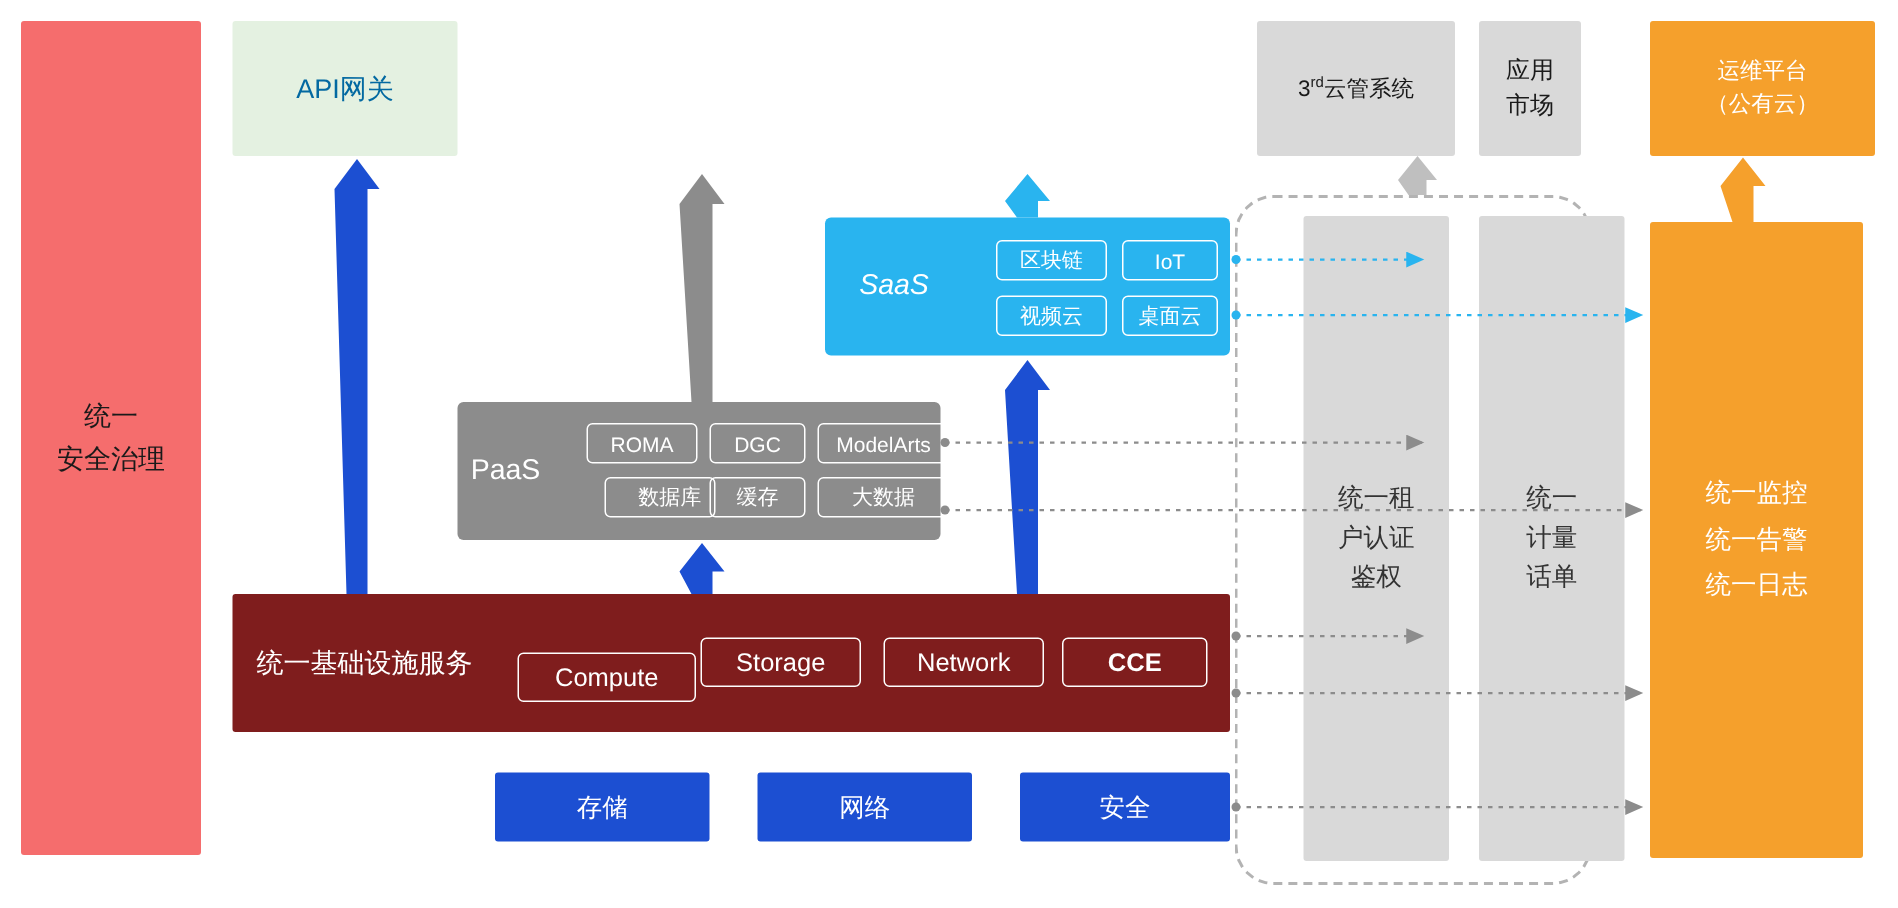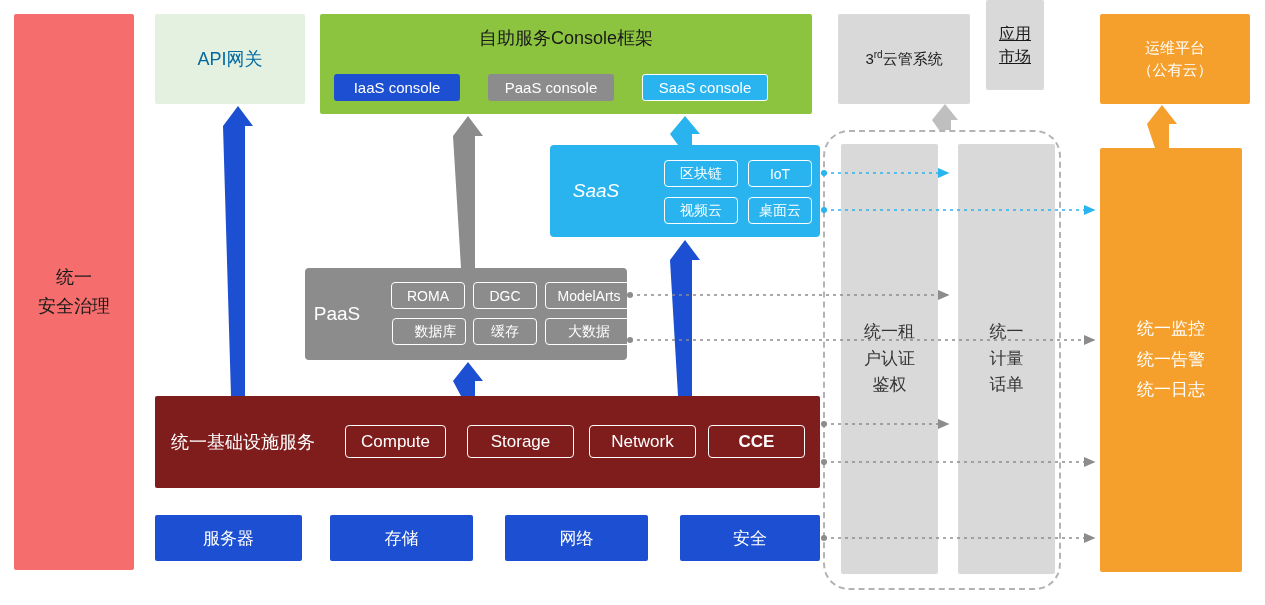--- a/index.html
+++ b/index.html
@@ -48,23 +48,23 @@
   .console-btn.saas { left: 322px; background: #29b4ef; border: 1px solid #ffffff; }
 
   
   .third-box {
     left: 838px; top: 14px; width: 132px; height: 90px;
     background: #d9d9d9; border-radius: 2px;
     color: #1a1a1a; font-size: 15px;
   }
   .third-box sup { font-size: 10px; }
   .market-box {
-    left: 986px; top: 0; width: 58px; height: 90px;
+    left: 986px; top: 14px; width: 68px; height: 90px;
     background: #d9d9d9; border-radius: 2px;
-    color: #1a1a1a; font-size: 16px; line-height: 1.45; text-decoration: underline;
+    color: #1a1a1a; font-size: 16px; line-height: 1.45;
   }
 
   
   .om-box {
     left: 1100px; top: 14px; width: 150px; height: 90px;
     background: #f5a02c; border-radius: 2px;
     color: #ffffff; font-size: 15px; line-height: 1.5;
   }
 
   
@@ -120,21 +120,21 @@
 
   
   .dashed-container {
     left: 823px; top: 130px; width: 238px; height: 460px;
     border: 2px dashed #b3b3b3; border-radius: 26px;
     background: transparent;
   }
   .gray-col {
     top: 144px; width: 97px; height: 430px;
     background: #d9d9d9; border-radius: 2px;
-    color: #333333; font-size: 17px; line-height: 1.55;
+    color: #333333; font-size: 17px; line-height: 1.55; margin-left: 28px;
   }
   .auth-col  { left: 841px; }
   .meter-col { left: 958px; }
   .monitor-col {
     left: 1100px; top: 148px; width: 142px; height: 424px;
     background: #f5a02c; border-radius: 2px;
     color: #ffffff; font-size: 17px; line-height: 1.8;
   }
 
   .arrow-layer {
@@ -149,26 +149,20 @@
 
   <div class="box security-bar center-col">
     <div>统一</div>
     <div>安全治理</div>
   </div>
 
   <div class="box api-box center-col">
     <div>API网关</div>
   </div>
 
-  <div class="box console-frame">
-    <div class="title">自助服务Console框架</div>
-    <div class="console-btn iaas">IaaS console</div>
-    <div class="console-btn paas">PaaS console</div>
-    <div class="console-btn saas">SaaS console</div>
-  </div>
 
   <div class="box third-box center-col">
     <div><span>3</span><sup>rd</sup><span>云管系统</span></div>
   </div>
 
   <div class="box market-box center-col">
     <div>应用</div>
     <div>市场</div>
   </div>
 
@@ -183,36 +177,33 @@
     <div class="pill" style="left:180px; top:15px; width:64px; height:27px;">IoT</div>
     <div class="pill" style="left:96px;  top:52px; width:74px; height:27px;">视频云</div>
     <div class="pill" style="left:180px; top:52px; width:64px; height:27px;">桌面云</div>
   </div>
 
   <div class="box paas-box">
     <div class="big-label">PaaS</div>
     <div class="pill" style="left:68px;  top:14px; width:74px; height:27px;">ROMA</div>
     <div class="pill" style="left:150px; top:14px; width:64px; height:27px;">DGC</div>
     <div class="pill" style="left:222px; top:14px; width:88px; height:27px;">ModelArts</div>
-    <div class="pill" style="left:69px;  top:50px; width:74px; height:27px;padding-left:13px;">数据库</div>
+    <div class="pill" style="left:80px;  top:50px; width:74px; height:27px;padding-left:13px;">数据库</div>
     <div class="pill" style="left:150px; top:50px; width:64px; height:27px;">缓存</div>
     <div class="pill" style="left:222px; top:50px; width:88px; height:27px;">大数据</div>
   </div>
 
   <div class="box infra-box">
     <div class="big-label">统一基础设施服务</div>
-    <div class="infra-pill" style="left:190px; width:101px;">Compute</div>
+    <div class="infra-pill" style="left:190px; width:119px;margin-top:10px;">Compute</div>
     <div class="infra-pill" style="left:312px; width:107px;">Storage</div>
     <div class="infra-pill" style="left:434px; width:107px;">Network</div>
     <div class="infra-pill" style="left:553px; width:97px;font-weight:bold;">CCE</div>
   </div>
 
-  <div class="box hw-box center-col" style="left:155px; width:147px;">
-      <div>服务器</div>
-    </div>
   <div class="box hw-box center-col" style="left:330px; width:143px;">
       <div>存储</div>
     </div>
   <div class="box hw-box center-col" style="left:505px; width:143px;">
       <div>网络</div>
     </div>
   <div class="box hw-box center-col" style="left:680px; width:140px;">
       <div>安全</div>
     </div>
 

